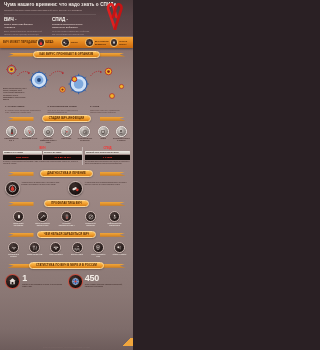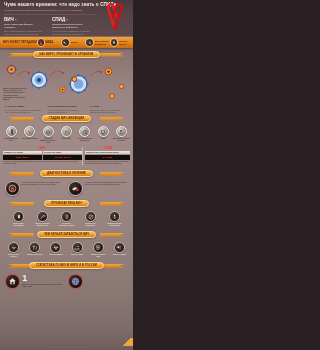--- a/index.html
+++ b/index.html
@@ -650,19 +650,23 @@
     </div>
     <div class="stat">
       <div class="scircle">
         <svg width="9" height="9" viewBox="0 0 20 20">
           <circle cx="10" cy="10" r="7" fill="#2f5fa8" stroke="#e7ded8" stroke-width="1"></circle>
           <ellipse cx="10" cy="10" rx="3" ry="7" fill="none" stroke="#cfe0f5" stroke-width=".9"></ellipse>
           <line x1="3" y1="10" x2="17" y2="10" stroke="#cfe0f5" stroke-width=".9"></line>
           <circle cx="10" cy="10" r="2.4" fill="#d8392e"></circle>
         </svg>
       </div>
+      <div class="srow">
+        <div class="snum">450</div>
+        <div class="stxt">тысяч человек ежегодно умирают от болезней, связанных со СПИДом</div>
+      </div>
     </div>
   </div>
 
   <div class="corner"></div>
   <div class="footnote">По данным Роспотребнадзора, Федерального центра СПИД и ЮНЭЙДС</div>
 
 </div>
 
 </body></html>

